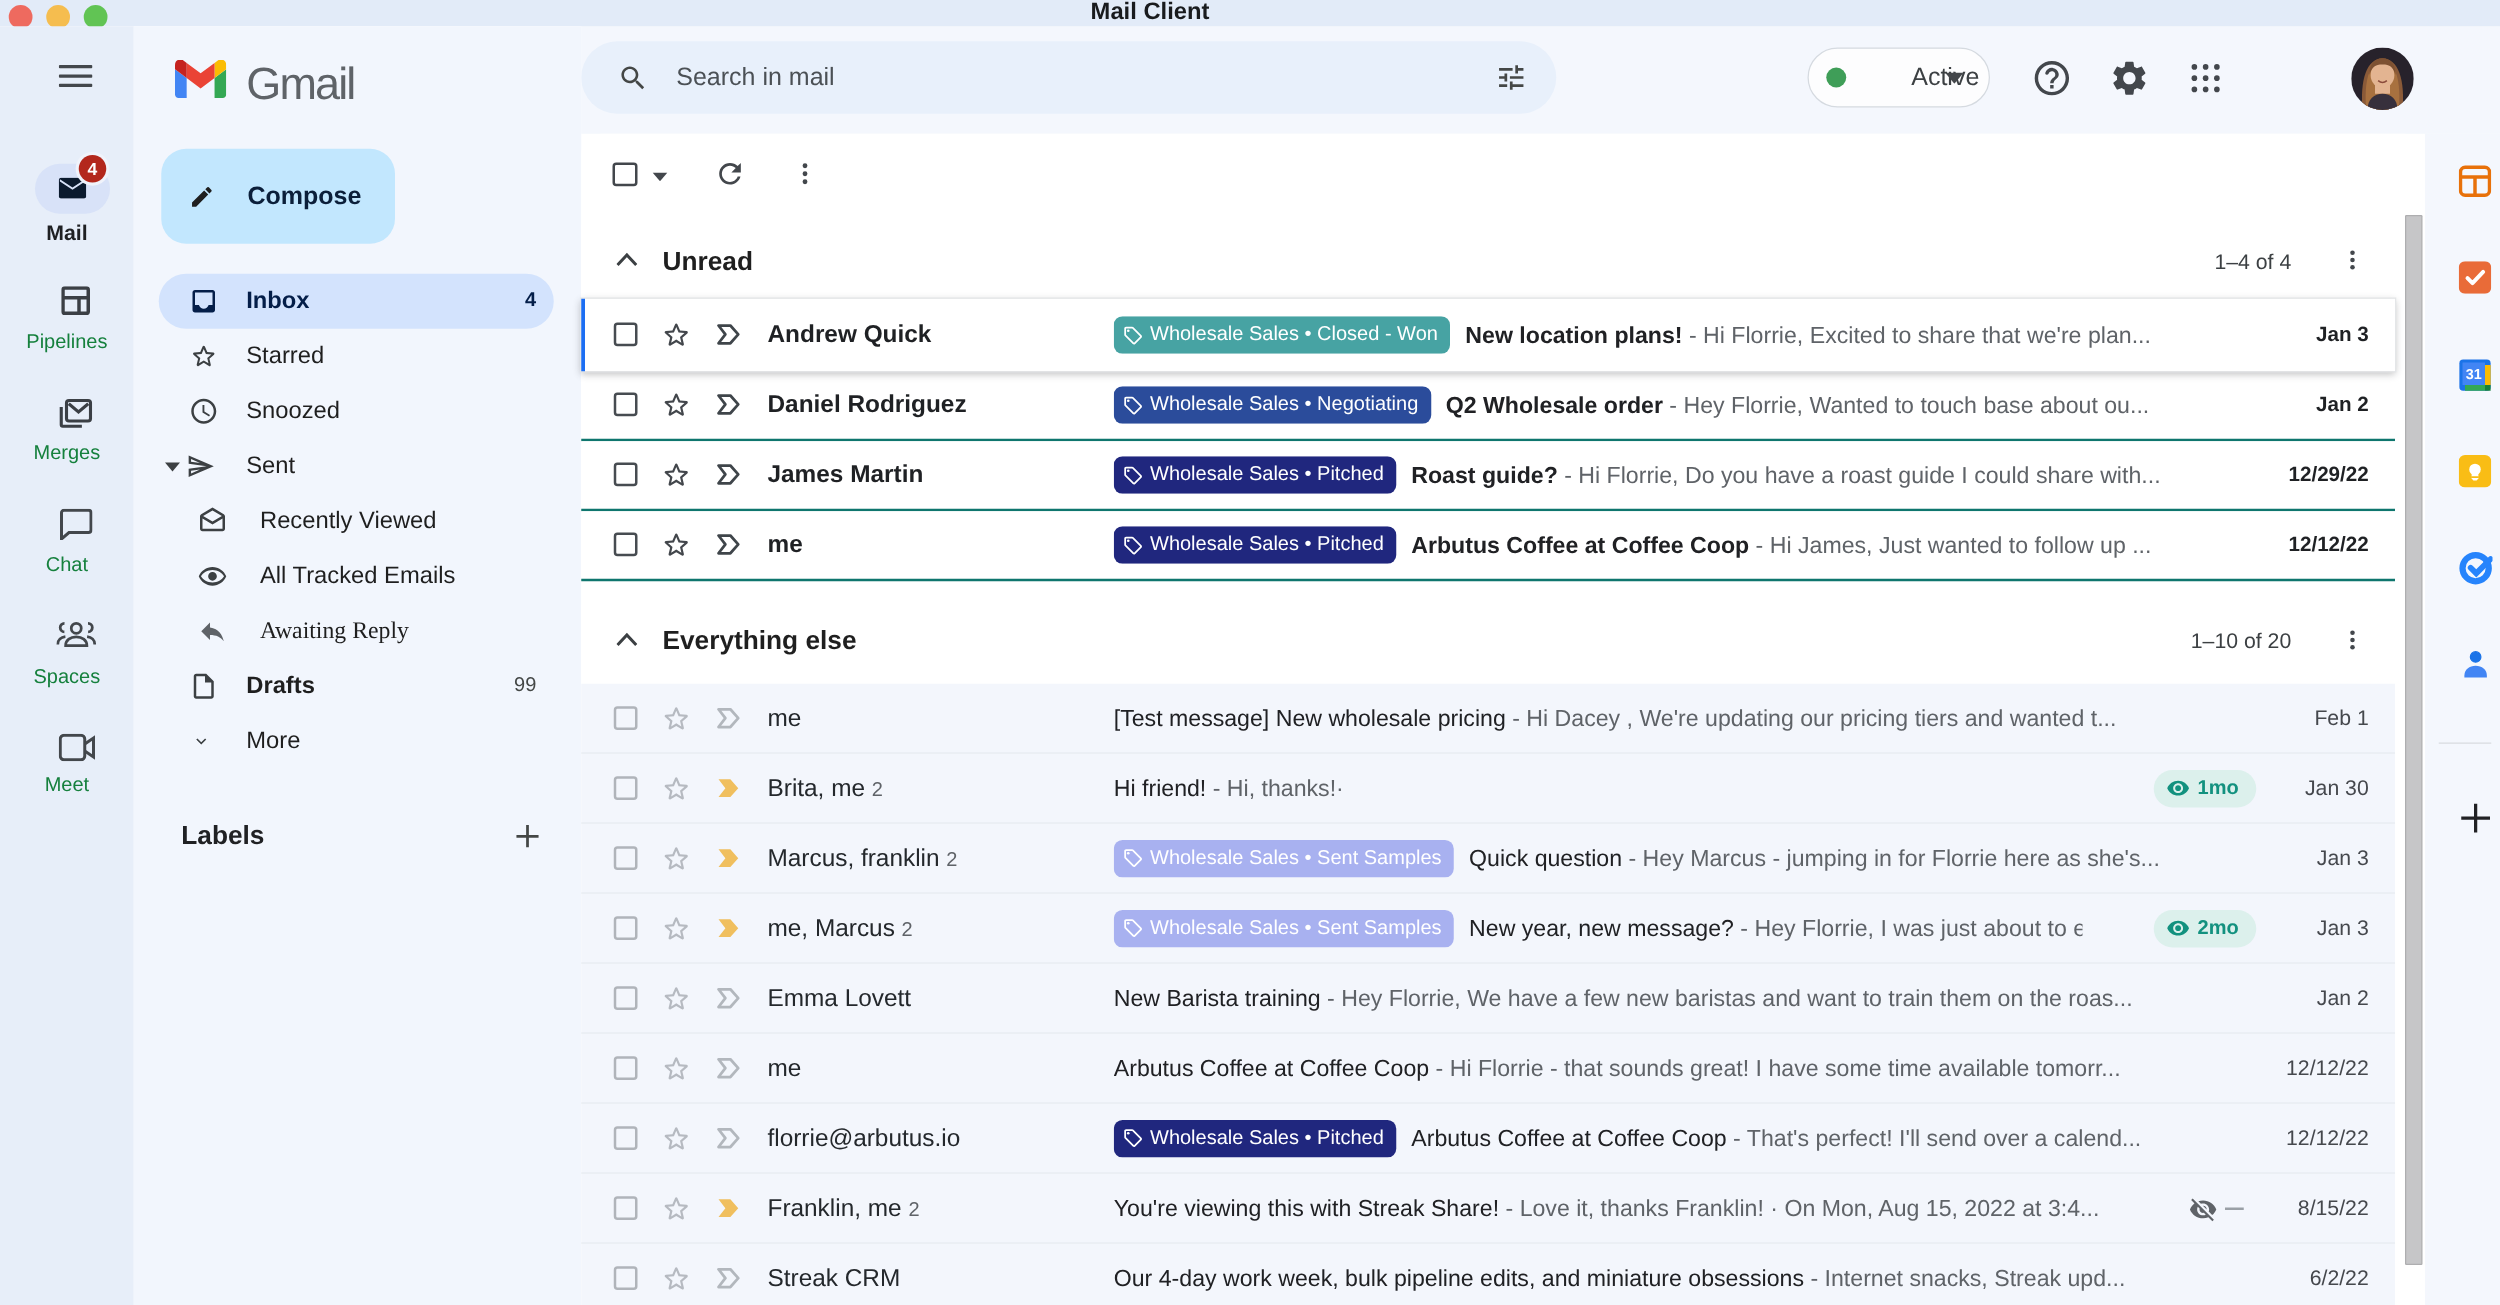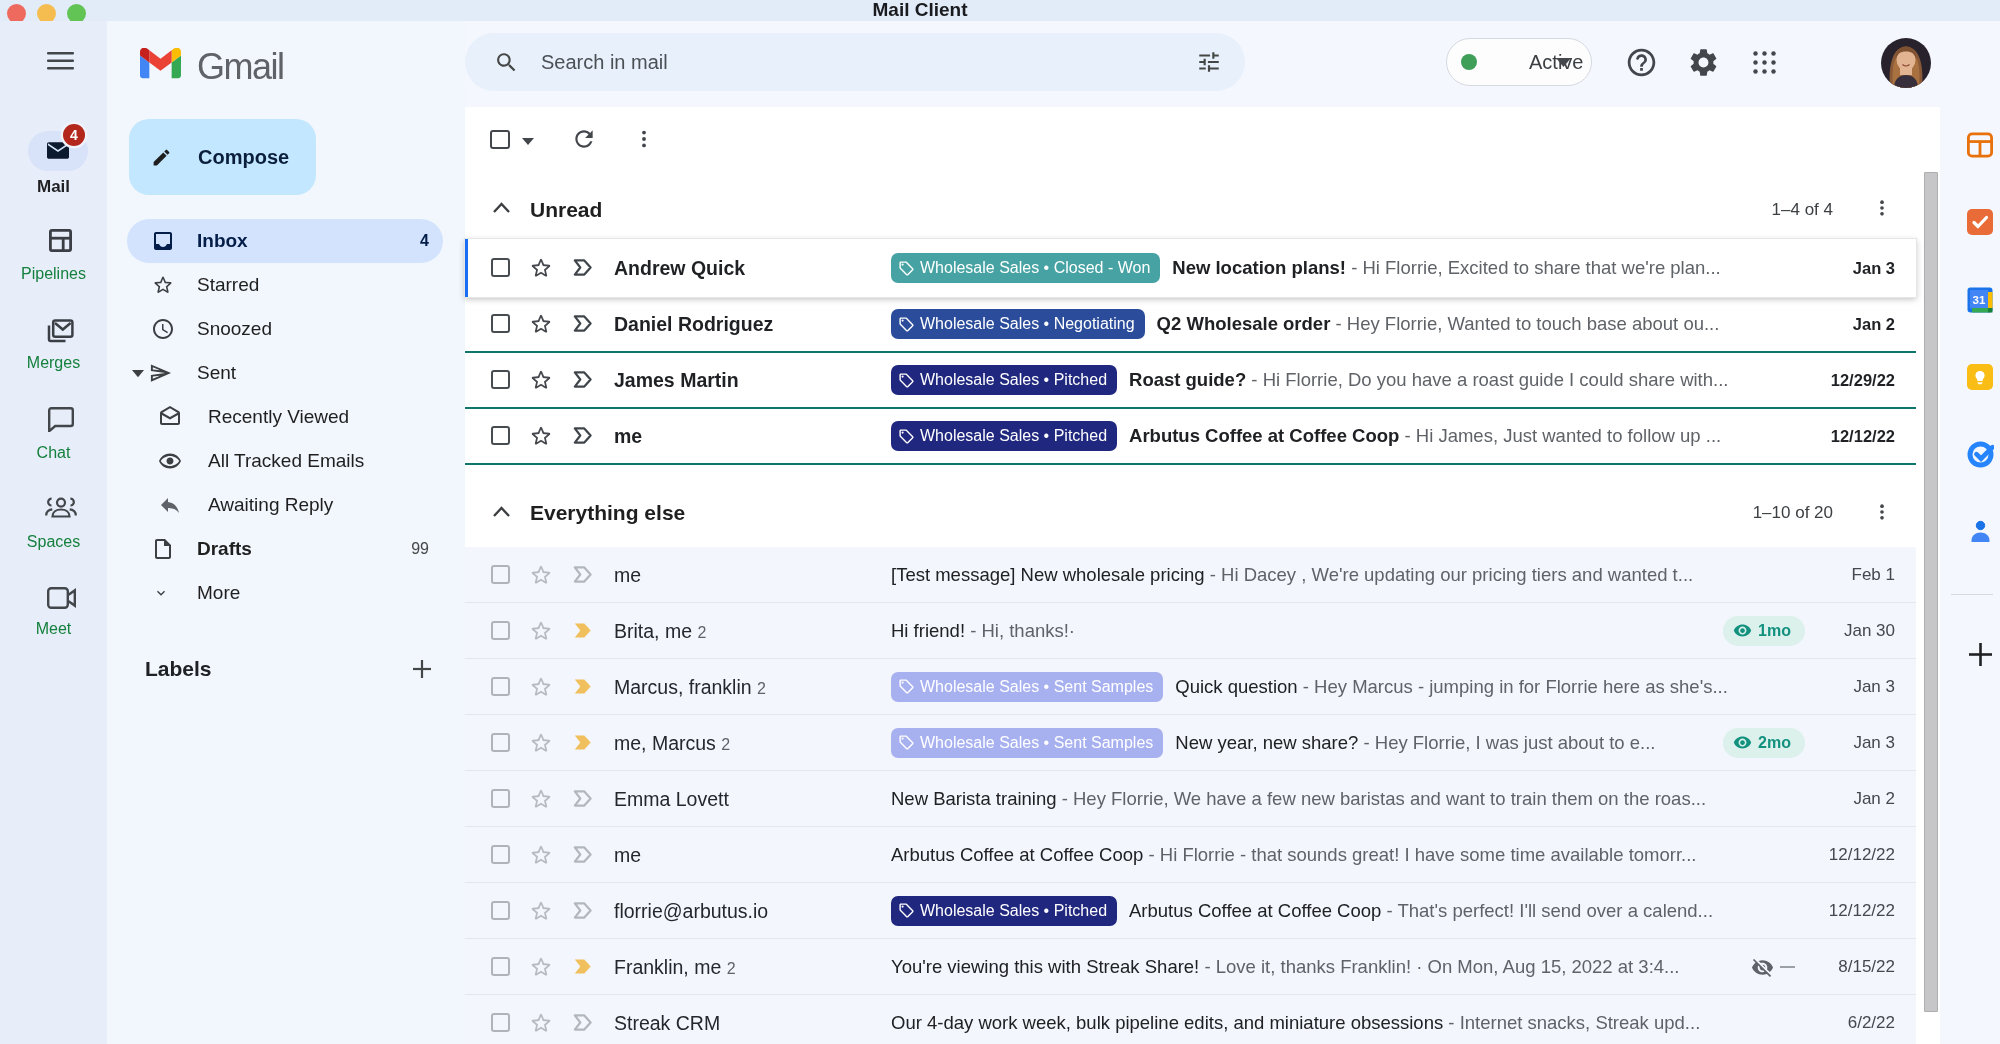--- a/index.html
+++ b/index.html
@@ -211,21 +211,21 @@
         <path fill="#3c4043" d="M21.99 8c0-.72-.37-1.35-.94-1.7L12 1 2.95 6.3C2.38 6.65 2 7.28 2 8v10c0 1.1.9 2 2 2h16c1.1 0 2-.9 2-2l-.01-10zM12 3.32l7.5 4.39L12 12.1 4.5 7.71 12 3.32zM4 18V9.89l8 4.68 8-4.68V18H4z"></path>
       </svg>
     <span class="txt" style="left:81px;">Recently Viewed</span>
   </div>
   <div class="nav" style="top:418px;">
     <svg class="ic" style="left:31px;" viewBox="0 0 24 24">
         <path fill="#3c4043" d="M12 4.5C7 4.5 2.73 7.61 1 12c1.73 4.39 6 7.5 11 7.5s9.27-3.11 11-7.5c-1.73-4.39-6-7.5-11-7.5zM12 17c-4.08 0-7.6-2.33-9.22-5C4.4 9.33 7.92 7 12 7s7.6 2.33 9.22 5c-1.62 2.67-5.14 5-9.22 5zm0-8.5c-1.93 0-3.5 1.57-3.5 3.5s1.57 3.5 3.5 3.5 3.5-1.57 3.5-3.5-1.57-3.5-3.5-3.5z"></path>
       </svg>
     <span class="txt" style="left:81px;">All Tracked Emails</span>
   </div>
-  <div class="nav" style="top:462px;">
+  <div class="nav" style="top:462px;font-family:Liberation Serif, serif;">
     <svg class="ic" style="left:31px;" viewBox="0 0 24 24">
         <path fill="#5f6368" d="M10 9V5l-7 7 7 7v-4.1c5 0 8.5 1.6 11 5.1-1-5-4-10-11-11z"></path>
       </svg>
     <span class="txt" style="left:81px;">Awaiting Reply</span>
   </div>
   <div class="nav" style="top:506px;">
     <svg class="ic" viewBox="0 0 24 24">
         <path fill="#3c4043" d="M14 2H6c-1.1 0-1.99.9-1.99 2L4 20c0 1.1.89 2 1.99 2H18c1.1 0 2-.9 2-2V8l-6-6zm4 18H6V4h7v5h5v11z"></path>
       </svg>
     <span class="txt" style="font-weight:bold;">Drafts</span>
@@ -428,21 +428,21 @@
       </svg>
     <svg class="ch" viewBox="0 0 21 20">
         <path fill="#f0bf5e" d="M2.8 2.9 H12.3 L18.6 10 L12.3 17.1 H2.8 L8.3 10 Z"></path>
       </svg>
     <span class="sender">me, Marcus <span class="c2">2</span></span>
     <div class="body" style="right:250px;">
         <span class="pill" style="background:#a8b1f0;"><svg width="17" height="17" viewBox="0 0 24 24">
             <path fill="#fff" d="M21.41 11.58l-9-9C12.05 2.22 11.55 2 11 2H4c-1.1 0-2 .9-2 2v7c0 .55.22 1.05.59 1.42l9 9c.36.36.86.58 1.41.58s1.05-.22 1.41-.59l7-7c.37-.36.59-.86.59-1.41s-.22-1.06-.59-1.42zM13 20.01 4 11V4h7v-.01l9 9-7 7.02z"></path>
             <circle fill="#fff" cx="6.5" cy="6.5" r="1.5"></circle>
           </svg>Wholesale Sales • Sent Samples</span>
-        <span class="subj">New year, new share?</span>
+        <span class="subj">New year, new message?</span>
         <span class="snip">&nbsp;- Hey Florrie, I was just about to e...</span>
       </div>
     <div class="mopill" style="right:111px;"><svg width="19" height="19" viewBox="0 0 24 24" style="margin-right:6px;">
           <path fill="#13917f" d="M12 4.5C7 4.5 2.73 7.61 1 12c1.73 4.39 6 7.5 11 7.5s9.27-3.11 11-7.5c-1.73-4.39-6-7.5-11-7.5zM12 17c-2.76 0-5-2.24-5-5s2.24-5 5-5 5 2.24 5 5-2.24 5-5 5zm0-8c-1.66 0-3 1.34-3 3s1.34 3 3 3 3-1.34 3-3-1.34-3-3-3z"></path>
         </svg>2mo</div>
     <span class="date">Jan 3</span>
   </div>
   <div class="row read" style="top:664px;height:56px;">
     <div class="cb rcb"></div>
       <svg class="st" viewBox="0 0 24 24">

